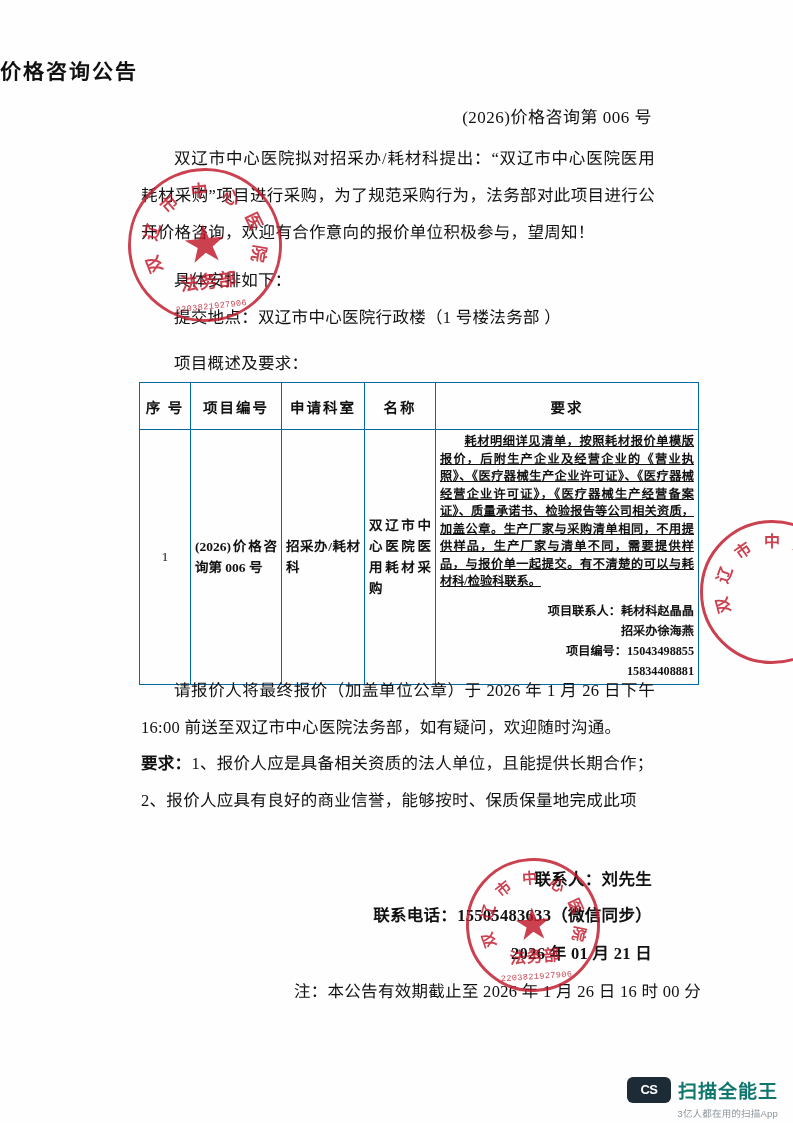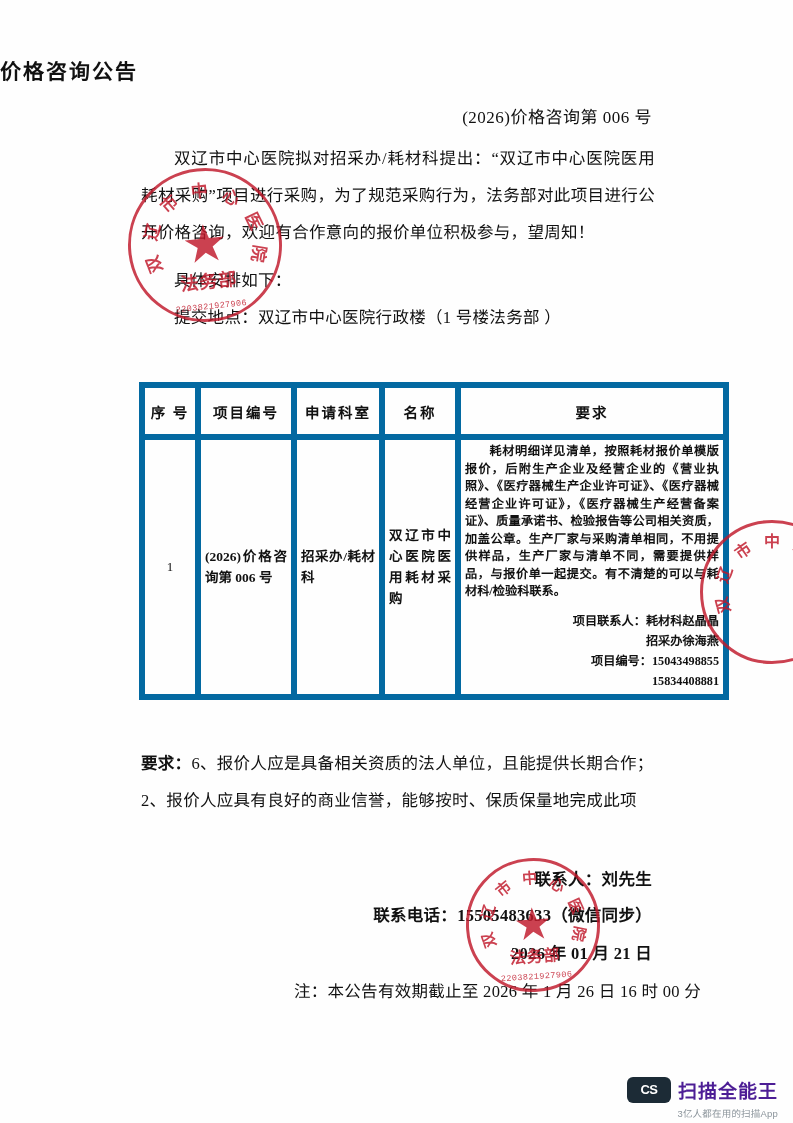--- a/index.html
+++ b/index.html
@@ -80,21 +80,21 @@
     position: absolute;
     left: 139px;
     top: 382px;
     width: 516px;
     border-collapse: collapse;
     table-layout: fixed;
     font-size: 12px;
   }
   .req-table th,
   .req-table td {
-    border: 6px solid #0369a1;
+    border: 1px solid #0369a1;
     vertical-align: middle;
     padding: 3px 4px;
   }
   .req-table th {
     font-size: 14.5px;
     font-weight: bold;
     text-align: center;
     height: 40px;
     letter-spacing: 2px;
   }
@@ -124,20 +124,21 @@
   .cell-req {
     font-size: 12.2px;
     line-height: 17.5px;
     font-weight: bold;
     text-align: justify;
     padding: 6px 5px 8px 5px;
   }
   .cell-req .para {
     text-indent: 2em;
     margin: 0 0 0 0;
+    text-decoration: underline;
   }
   .contact-lines {
     margin-top: 10px;
     text-align: right;
     line-height: 20px;
   }
   .contact-lines .cl {
     display: block;
   }
   .contact-indent { padding-left: 34px; }
@@ -272,21 +273,21 @@
     font-weight: bold;
     display: flex;
     align-items: center;
     justify-content: center;
     letter-spacing: -0.5px;
   }
   .cs-name {
     font-family: "Liberation Sans", sans-serif;
     font-size: 19px;
     font-weight: bold;
-    color: #4c1d95;
+    color: #0f766e;
     letter-spacing: 1px;
   }
   .cs-tag {
     margin-top: 3px;
     font-family: "Liberation Sans", sans-serif;
     font-size: 9.5px;
     color: #8b949b;
     letter-spacing: 0.2px;
   }
 </style>
@@ -304,20 +305,23 @@
   </div>
 
   <div class="body-text" id="intro-block">
     <p class="indent">双辽市中心医院拟对招采办/耗材科提出：“双辽市中心医院医用耗材采购”项目进行采购，为了规范采购行为，法务部对此项目进行公开价格咨询，欢迎有合作意向的报价单位积极参与，望周知！</p>
   </div>
 
   <div class="body-text" id="submit-line">
     <p class="indent">提交地点：双辽市中心医院行政楼（1 号楼法务部 ）</p>
   </div>
 
+  <div class="body-text" id="overview-line">
+    <p class="indent">项目概述及要求：</p>
+  </div>
 
   <table class="req-table">
     <thead>
       <tr>
         <th class="col-idx">序 号</th>
         <th class="col-code">项目编号</th>
         <th class="col-dept">申请科室</th>
         <th class="col-name">名称</th>
         <th class="col-req">要求</th>
       </tr>
@@ -334,23 +338,26 @@
             <span class="cl"><span>项目联系人：</span><span>耗材科赵晶晶</span></span>
             <span class="cl contact-indent"><span>招采办徐海燕</span></span>
             <span class="cl"><span>项目编号：</span><span>15043498855</span></span>
             <span class="cl contact-indent"><span>15834408881</span></span>
           </div>
         </td>
       </tr>
     </tbody>
   </table>
 
+  <div class="body-text" id="closing-block">
+    <p class="indent">请报价人将最终报价（加盖单位公章）于 2026 年 1 月 26 日下午 16:00 前送至双辽市中心医院法务部，如有疑问，欢迎随时沟通。</p>
+  </div>
 
   <div class="body-text" id="req-line-1">
-    <p><span class="bold">要求：</span><span>6、报价人应是具备相关资质的法人单位，且能提供长期合作；</span></p>
+    <p><span class="bold">要求：</span><span>1、报价人应是具备相关资质的法人单位，且能提供长期合作；</span></p>
   </div>
 
   <div class="body-text" id="req-line-2">
     <p>2、报价人应具有良好的商业信誉，能够按时、保质保量地完成此项</p>
   </div>
 
 
   <div class="sign-block" id="sign-contact">联系人：刘先生</div>
   <div class="sign-block" id="sign-phone">联系电话：15505483633（微信同步）</div>
   <div class="sign-block" id="sign-date">2026 年 01 月 21 日</div>

